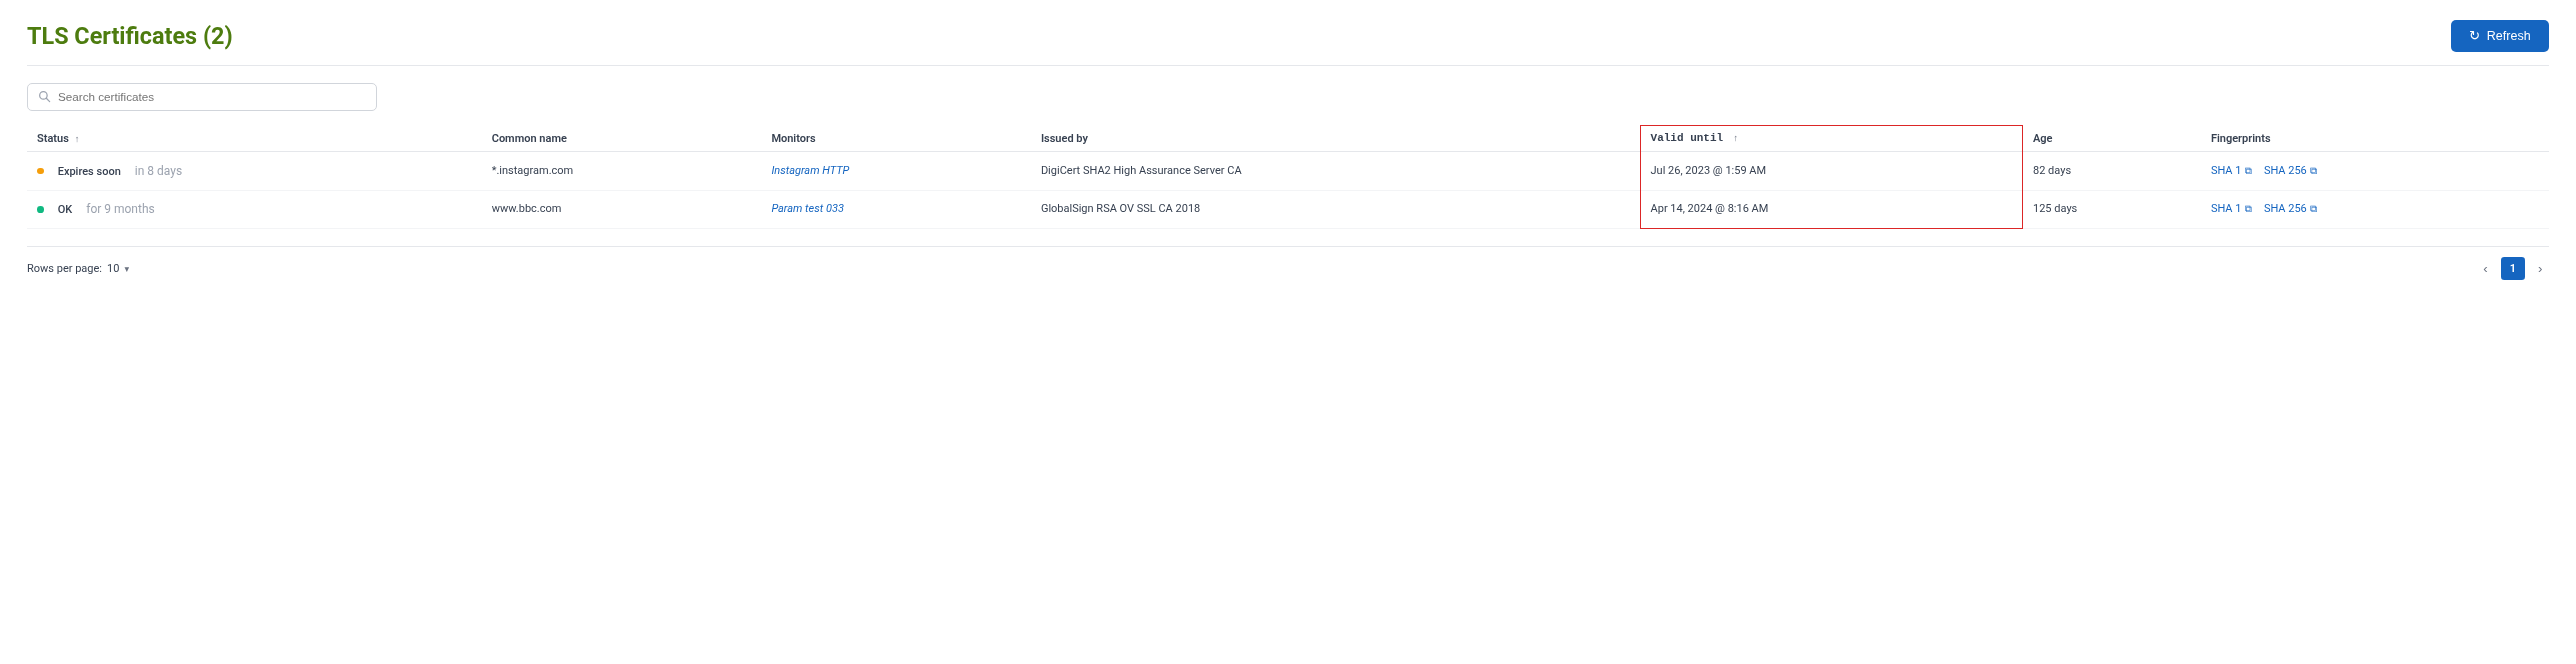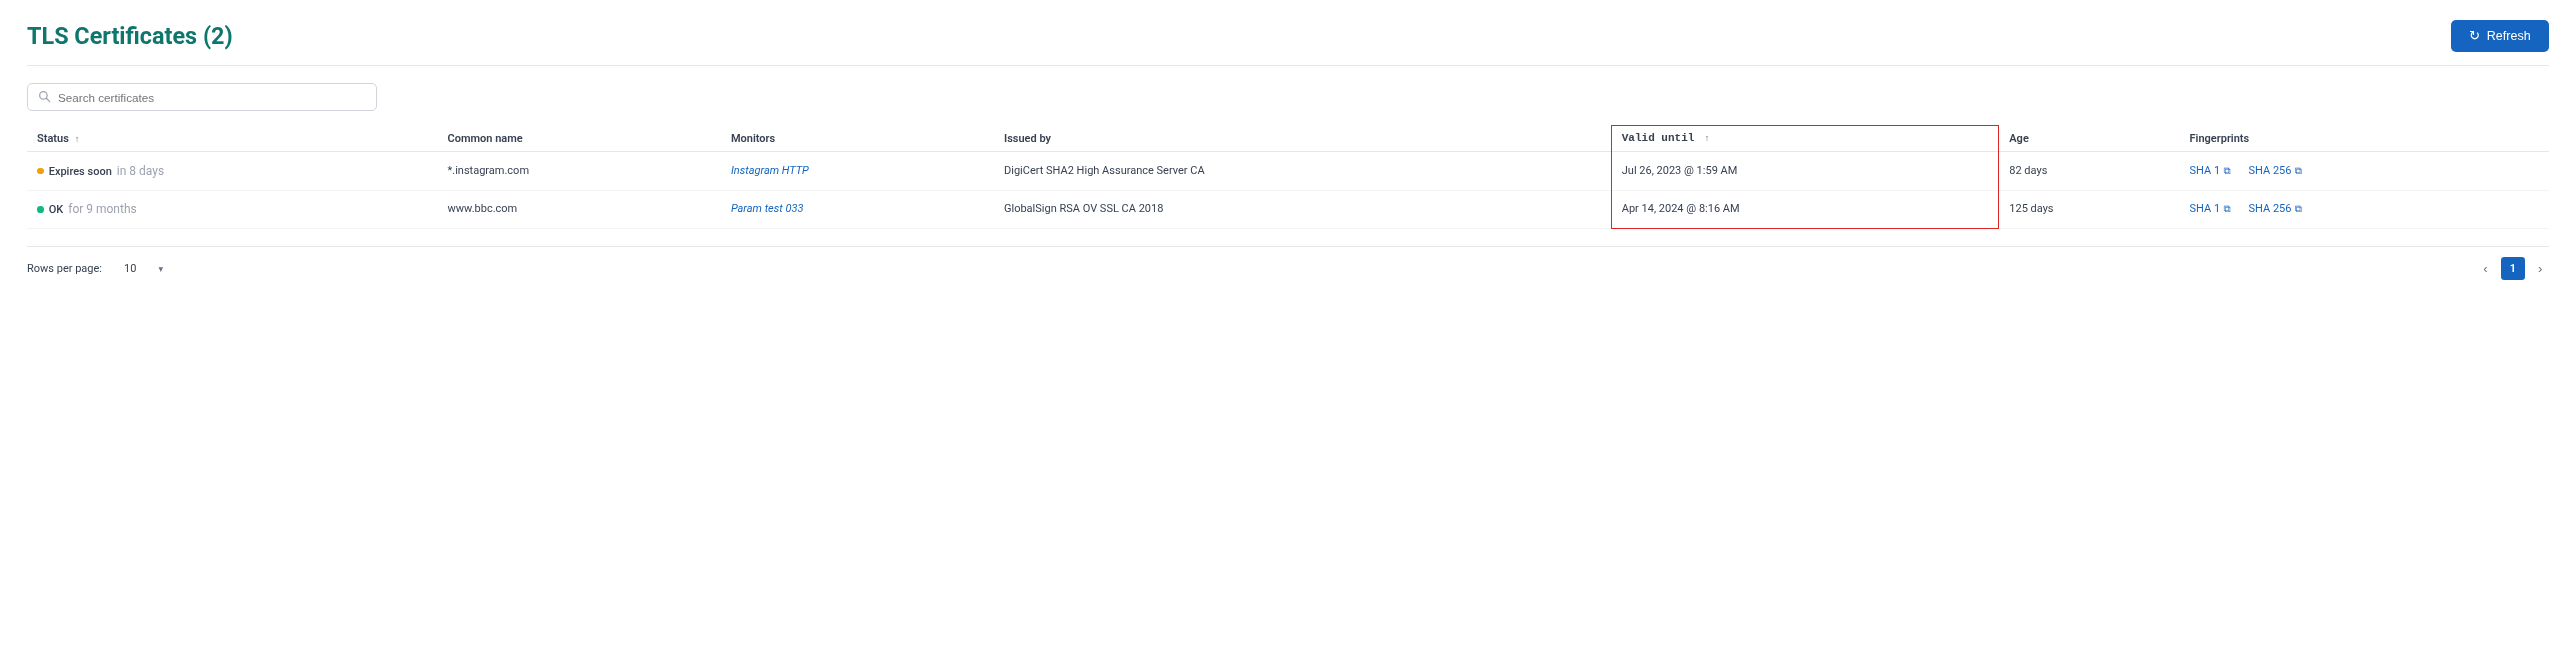--- a/index.html
+++ b/index.html
@@ -16,21 +16,21 @@
     }
     .header {
       display: flex;
       align-items: center;
       justify-content: space-between;
       margin-bottom: 13.3px;
     }
     .page-title {
       font-size: 23.4px;
       font-weight: 700;
-      color: #0f766e;
+      color: #4d7c0f;
     }
     .refresh-btn {
       display: flex;
       align-items: center;
       gap: 6.7px;
       background: #1565c0;
       color: #fff;
       border: none;
       border-radius: 5px;
       padding: 8.3px 18.4px;
@@ -44,21 +44,21 @@
     .divider {
       border: none;
       border-top: 0.8px solid #e5e7eb;
       margin-bottom: 16.7px;
     }
     .search-wrapper {
       margin-bottom: 13.3px;
     }
     .search-box {
       display: flex;
-      align-items: flex-end;
+      align-items: center;
       border: 0.8px solid #d1d5db;
       border-radius: 5px;
       padding: 6.7px 10px;
       width: 350px;
       background: #fff;
     }
     .search-icon-svg {
       color: #9ca3af;
       margin-right: 6.7px;
       flex-shrink: 0;
@@ -100,21 +100,21 @@
       font-size: 11px;
       color: #374151;
       vertical-align: top;
     }
     tbody tr {
       border-bottom: 0.8px solid #f3f4f6;
     }
     .status-cell {
       display: flex;
       align-items: center;
-      gap: 5px;
+      gap: 14px;
       flex-wrap: wrap;
     }
     .status-dot {
       width: 6.7px;
       height: 6.7px;
       border-radius: 50%;
       flex-shrink: 0;
     }
     .status-dot.warning { background: #f59e0b; }
     .status-dot.ok { background: #10b981; }
@@ -143,21 +143,21 @@
       border-right: 1.3px solid #dc2626;
     }
     .col-valid-until-last {
       border-left: 1.3px solid #dc2626;
       border-right: 1.3px solid #dc2626;
       border-bottom: 1.3px solid #dc2626;
     }
     .fingerprint-cell {
       display: flex;
       align-items: center;
-      gap: 18px;
+      gap: 12px;
     }
     .fp-link {
       display: flex;
       align-items: center;
       gap: 3.3px;
       color: #1565c0;
       cursor: pointer;
       text-decoration: none;
       font-size: 11px;
     }
@@ -169,21 +169,21 @@
       display: flex;
       align-items: center;
       justify-content: space-between;
       margin-top: 16.7px;
       padding-top: 10px;
       border-top: 0.8px solid #e5e7eb;
     }
     .rows-per-page {
       display: flex;
       align-items: center;
-      gap: 22px;
+      gap: 5px;
       font-size: 11px;
       color: #374151;
       cursor: pointer;
     }
     .rows-chevron {
       font-size: 9.2px;
       color: #6b7280;
     }
     .pagination {
       display: flex;

